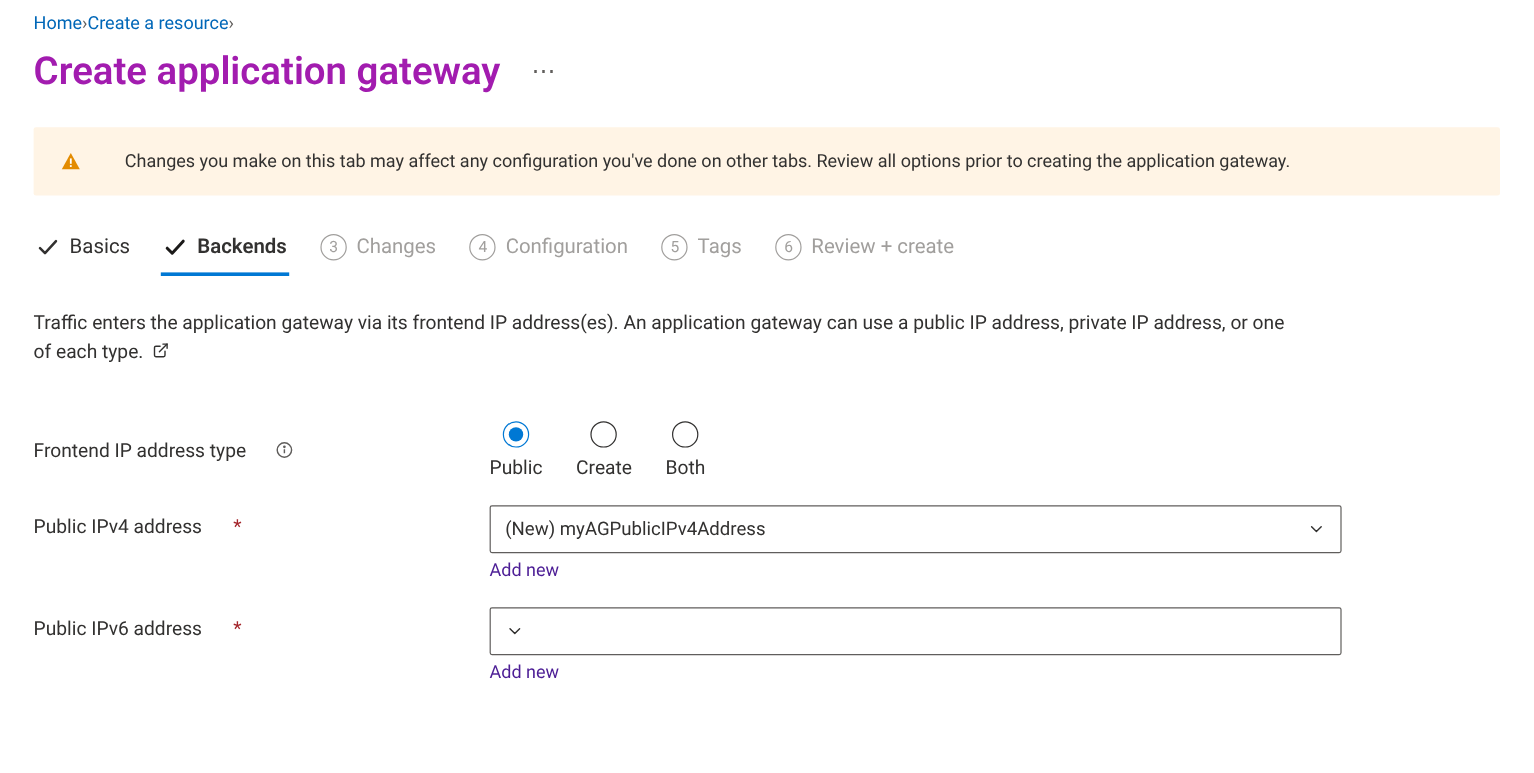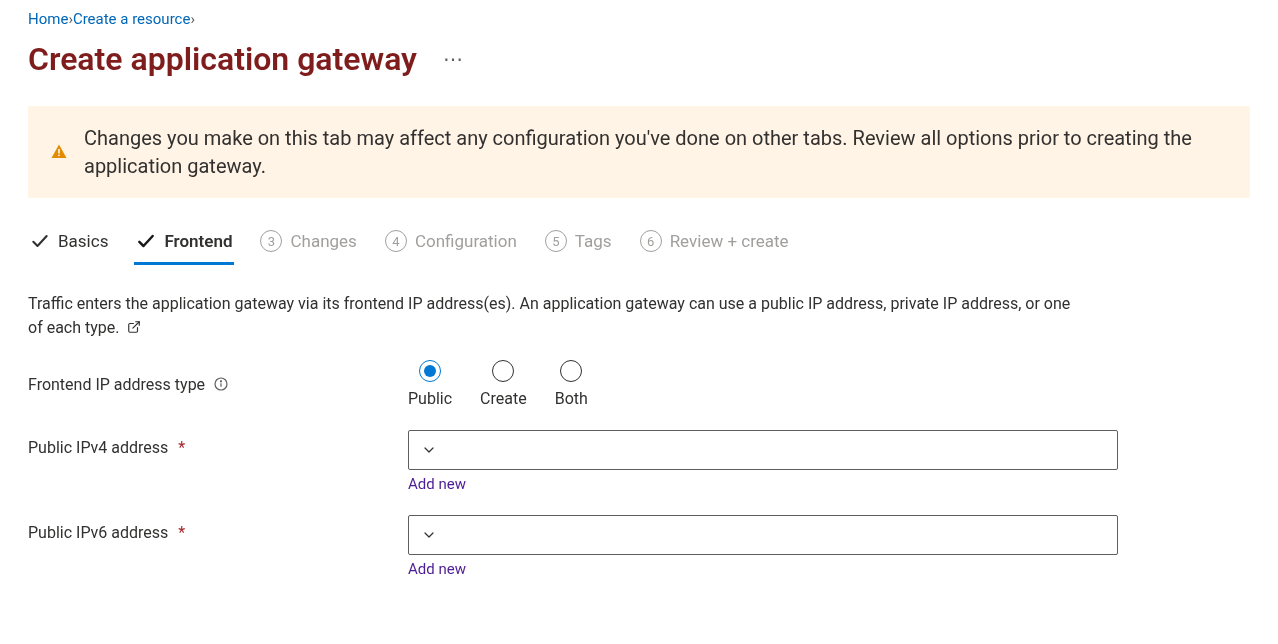--- a/index.html
+++ b/index.html
@@ -8,56 +8,56 @@
       font-size: 16px;
       color: #323130;
       background: #fff;
       padding: 10px 28px;
       width: 1278px;
     }
     .breadcrumb { display: flex; align-items: center; gap: 0; font-size: 15px; margin-bottom: 12px; }
     .breadcrumb a { color: #0067b8; text-decoration: none; }
     .breadcrumb .chev { color: #605e5c; }
     .title-row { display: flex; align-items: center; gap: 18px; margin-bottom: 28px; }
-    h1 { font-size: 32px; font-weight: 600; color: #7f1d1d; }
+    h1 { font-size: 32px; font-weight: 600; color: #a21caf; }
     .ellipsis { color: #605e5c; font-size: 20px; letter-spacing: 2px; padding: 4px 8px; }
     .warn-banner {
       background: #fff4e5;
       padding: 18px 22px;
       display: flex;
       align-items: center;
       gap: 16px;
       margin-bottom: 28px;
       border-radius: 2px;
     }
     .warn-icon { width: 18px; height: 18px; flex-shrink: 0; }
-    .warn-text { color: #323130; font-size: 20px; line-height: 1.4; }
+    .warn-text { color: #323130; font-size: 15px; line-height: 1.4; margin-left: 20px; }
     .tabs { display: flex; gap: 24px; border-bottom: 1px solid transparent; margin-bottom: 26px; }
     .tab {
       display: flex; align-items: center; gap: 8px;
       padding: 4px 2px 10px 2px;
       cursor: pointer;
       font-size: 17px;
       color: #323130;
       border-bottom: 3px solid transparent;
     }
     .tab.active { font-weight: 600; border-bottom-color: #0078d4; }
     .tab.disabled { color: #a19f9d; cursor: default; }
     .tab .check { width: 20px; height: 20px; }
     .tab .stepnum {
       width: 22px; height: 22px; border-radius: 50%;
       border: 1.5px solid #a19f9d; color: #a19f9d;
       display: inline-flex; align-items: center; justify-content: center;
       font-size: 13px;
     }
-    .description { font-size: 16px; color: #323130; line-height: 1.5; max-width: 1050px; margin-bottom: 20px; }
+    .description { font-size: 16px; color: #323130; line-height: 1.5; max-width: 1050px; margin-bottom: 46px; }
     .ext-link { display: inline-flex; width: 14px; height: 14px; margin-left: 4px; vertical-align: -1px; }
     .form-row { display: flex; align-items: center; margin-bottom: 22px; }
     .form-row.align-top { align-items: flex-start; }
-    .label-col { width: 380px; font-size: 16px; color: #323130; display: flex; align-items: center; gap: 8px; }
+    .label-col { width: 380px; font-size: 16px; color: #323130; display: flex; align-items: center; gap: 24px; }
     .control-col { flex: 1; max-width: 710px; }
     .info-icon { width: 16px; height: 16px; }
     .required { color: #a4262c; margin-left: 2px; }
     .radio-group { display: flex; gap: 28px; align-items: center; }
     .radio-opt { display: flex; align-items: center; gap: 7px; cursor: pointer; font-size: 16px; flex-direction: column; }
     .radio-circle {
       width: 22px; height: 22px; border-radius: 50%;
       border: 1.5px solid #323130; display: flex; align-items: center; justify-content: center;
     }
     .radio-opt.selected .radio-circle { border-color: #0078d4; }
@@ -99,21 +99,21 @@
   <div class="tab">
     <svg class="check" viewBox="0 0 24 24" fill="none" stroke="#323130" stroke-width="2.5" stroke-linecap="round" stroke-linejoin="round">
         <polyline points="4 13 9 18 20 6"></polyline>
       </svg>
     <span>Basics</span>
   </div>
   <div class="tab active">
     <svg class="check" viewBox="0 0 24 24" fill="none" stroke="#1b1a19" stroke-width="3" stroke-linecap="round" stroke-linejoin="round">
         <polyline points="4 13 9 18 20 6"></polyline>
       </svg>
-    <span>Frontend</span>
+    <span>Backends</span>
   </div>
   <div class="tab disabled">
     <span class="stepnum">3</span>
     <span>Changes</span>
   </div>
   <div class="tab disabled">
     <span class="stepnum">4</span>
     <span>Configuration</span>
   </div>
   <div class="tab disabled">
@@ -164,20 +164,21 @@
   </div>
 </div>
 
 <div class="form-row align-top">
   <div class="label-col" style="padding-top:8px;">
     <span>Public IPv4 address</span>
     <span class="required">*</span>
   </div>
   <div class="control-col">
     <div class="select">
+      <span>(New) myAGPublicIPv4Address</span>
       <svg class="chev-down" viewBox="0 0 24 24" fill="none" stroke="#323130" stroke-width="1.8" stroke-linecap="round" stroke-linejoin="round">
           <polyline points="6 9 12 15 18 9"></polyline>
         </svg>
     </div>
     <a href="#" class="add-new">Add new</a>
   </div>
 </div>
 
 <div class="form-row align-top">
   <div class="label-col" style="padding-top:8px;align-items:center;">

